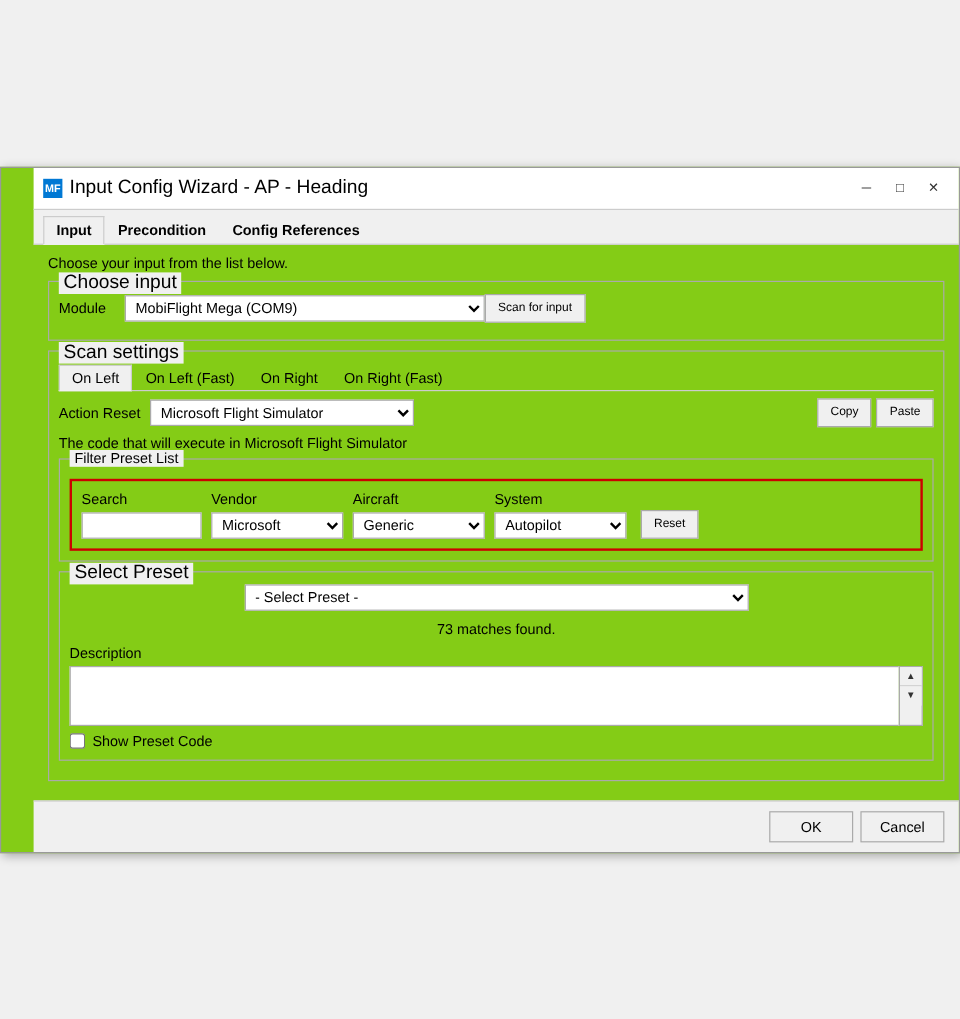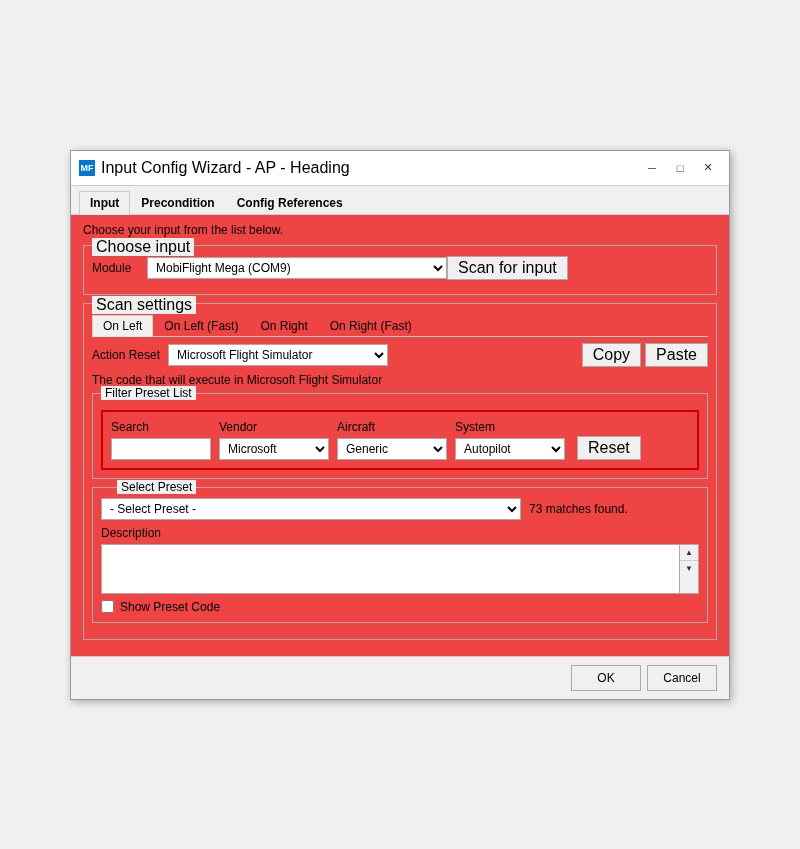--- a/index.html
+++ b/index.html
@@ -6,24 +6,25 @@
     body {
       font-family: 'Segoe UI', Tahoma, Geneva, Verdana, sans-serif;
       font-size: 12px;
       background: #f0f0f0;
       display: flex;
       justify-content: center;
       align-items: center;
       min-height: 100vh;
     }
     .window {
-      width: 660px;
-      background: #ef4444;
+      width: 800px;
+      background: #84cc16;
       border: 1px solid #999;
       box-shadow: 2px 2px 8px rgba(0,0,0,0.3);
+      padding-left: 27px;
     }
     .title-bar {
       background: #fff;
       display: flex;
       align-items: center;
       justify-content: space-between;
       padding: 6px 8px;
       border-bottom: 1px solid #ccc;
       user-select: none;
     }
@@ -132,21 +133,21 @@
       font-size: 12px;
       cursor: pointer;
       height: 22px;
     }
     .module-select { width: 300px; }
     .device-select { width: 200px; }
     .btn {
       border: 1px solid #aaa;
       background: #f0f0f0;
       padding: 2px 10px;
-      font-size: 16px;
+      font-size: 10px;
       cursor: pointer;
       height: 24px;
       white-space: nowrap;
     }
     .tab-row {
       display: flex;
       gap: 0;
       margin-bottom: 6px;
       border-bottom: 1px solid #ccc;
     }
@@ -234,33 +235,34 @@
     }
     .select-preset-box {
       border: 1px solid #aaa;
       padding: 0 8px 8px;
       position: relative;
       margin-bottom: 8px;
     }
     .select-preset-legend {
       position: absolute;
       top: -8px;
-      left: 24px;
+      left: 8px;
       background: #f0f0f0;
       padding: 0 4px;
-      font-size: 12px;
+      font-size: 16px;
     }
     .select-preset-content {
       margin-top: 10px;
     }
     .preset-row {
       display: flex;
       align-items: center;
       gap: 8px;
       margin-bottom: 6px;
+      flex-direction: column;
     }
     .preset-select { width: 420px; }
     .matches-text {
       font-size: 12px;
       color: #000;
     }
     .description-label {
       font-size: 12px;
       color: #000;
       margin-bottom: 4px;

